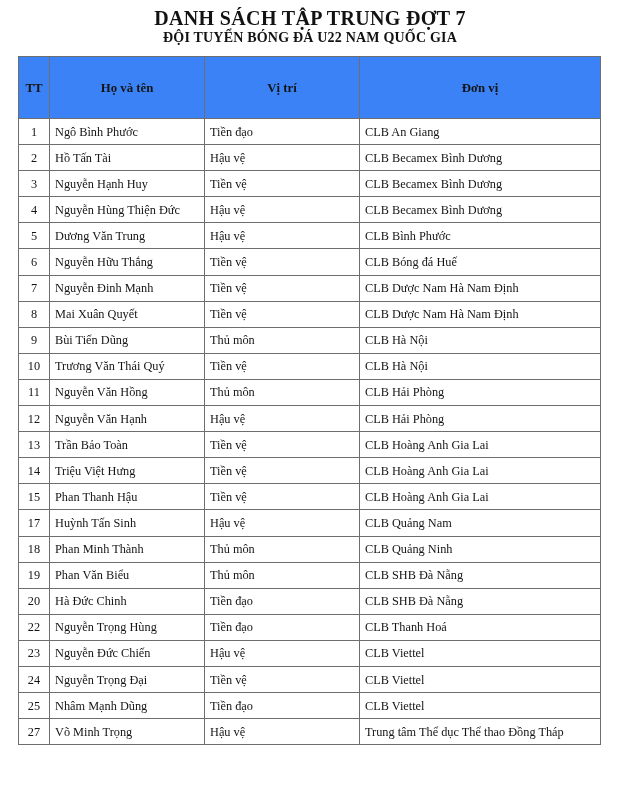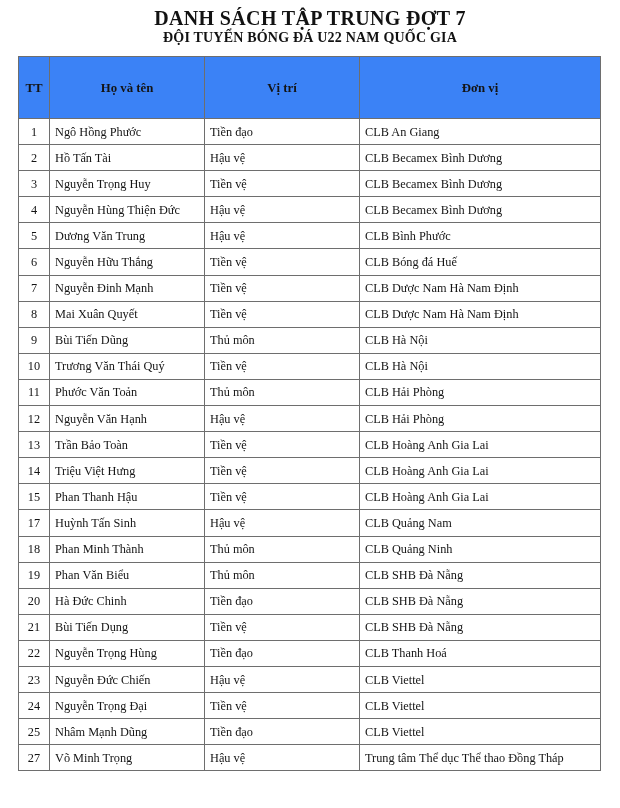--- a/index.html
+++ b/index.html
@@ -114,33 +114,33 @@
         <tr>
           <th>TT</th>
           <th>Họ và tên</th>
           <th>Vị trí</th>
           <th>Đơn vị</th>
         </tr>
       </thead>
       <tbody id="roster-body">
           <tr>
             <td class="col-tt">1</td>
-            <td class="col-name">Ngô Hồng Phước</td>
+            <td class="col-name">Ngô Bình Phước</td>
             <td class="col-pos">Tiền đạo</td>
             <td class="col-unit">CLB An Giang</td>
           </tr>
           <tr>
             <td class="col-tt">2</td>
             <td class="col-name">Hồ Tấn Tài</td>
             <td class="col-pos">Hậu vệ</td>
             <td class="col-unit">CLB Becamex Bình Dương</td>
           </tr>
           <tr>
             <td class="col-tt">3</td>
-            <td class="col-name">Nguyễn Trọng Huy</td>
+            <td class="col-name">Nguyễn Hạnh Huy</td>
             <td class="col-pos">Tiền vệ</td>
             <td class="col-unit">CLB Becamex Bình Dương</td>
           </tr>
           <tr>
             <td class="col-tt">4</td>
             <td class="col-name">Nguyễn Hùng Thiện Đức</td>
             <td class="col-pos">Hậu vệ</td>
             <td class="col-unit">CLB Becamex Bình Dương</td>
           </tr>
           <tr>
@@ -174,21 +174,21 @@
             <td class="col-unit">CLB Hà Nội</td>
           </tr>
           <tr>
             <td class="col-tt">10</td>
             <td class="col-name">Trương Văn Thái Quý</td>
             <td class="col-pos">Tiền vệ</td>
             <td class="col-unit">CLB Hà Nội</td>
           </tr>
           <tr>
             <td class="col-tt">11</td>
-            <td class="col-name">Phước Văn Toản</td>
+            <td class="col-name">Nguyễn Văn Hồng</td>
             <td class="col-pos">Thủ môn</td>
             <td class="col-unit">CLB Hải Phòng</td>
           </tr>
           <tr>
             <td class="col-tt">12</td>
             <td class="col-name">Nguyễn Văn Hạnh</td>
             <td class="col-pos">Hậu vệ</td>
             <td class="col-unit">CLB Hải Phòng</td>
           </tr>
           <tr>
@@ -224,26 +224,20 @@
           <tr>
             <td class="col-tt">19</td>
             <td class="col-name">Phan Văn Biểu</td>
             <td class="col-pos">Thủ môn</td>
             <td class="col-unit">CLB SHB Đà Nẵng</td>
           </tr>
           <tr>
             <td class="col-tt">20</td>
             <td class="col-name">Hà Đức Chinh</td>
             <td class="col-pos">Tiền đạo</td>
-            <td class="col-unit">CLB SHB Đà Nẵng</td>
-          </tr>
-          <tr>
-            <td class="col-tt">21</td>
-            <td class="col-name">Bùi Tiến Dụng</td>
-            <td class="col-pos">Tiền vệ</td>
             <td class="col-unit">CLB SHB Đà Nẵng</td>
           </tr>
           <tr>
             <td class="col-tt">22</td>
             <td class="col-name">Nguyễn Trọng Hùng</td>
             <td class="col-pos">Tiền đạo</td>
             <td class="col-unit">CLB Thanh Hoá</td>
           </tr>
           <tr>
             <td class="col-tt">23</td>

